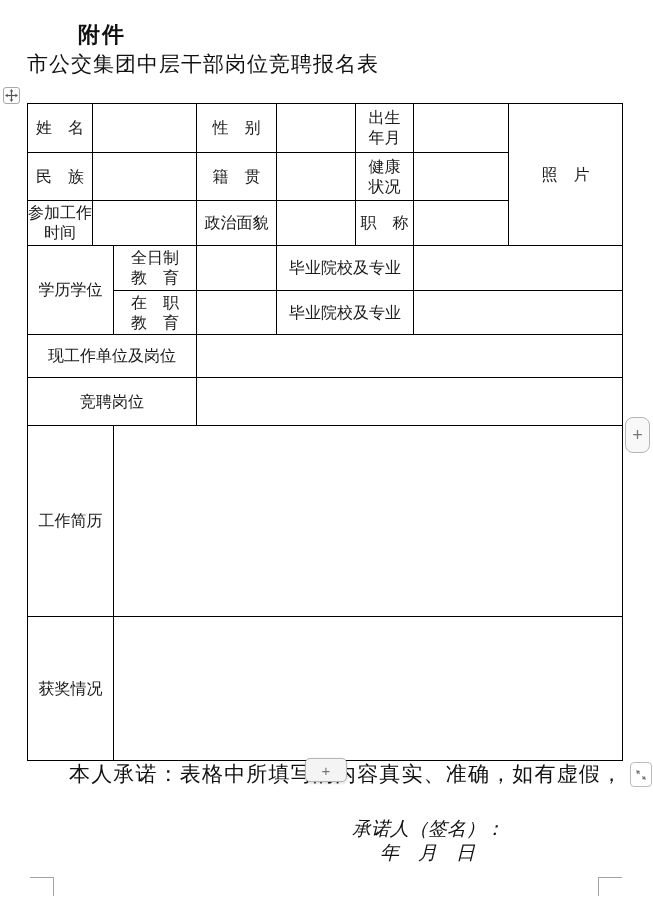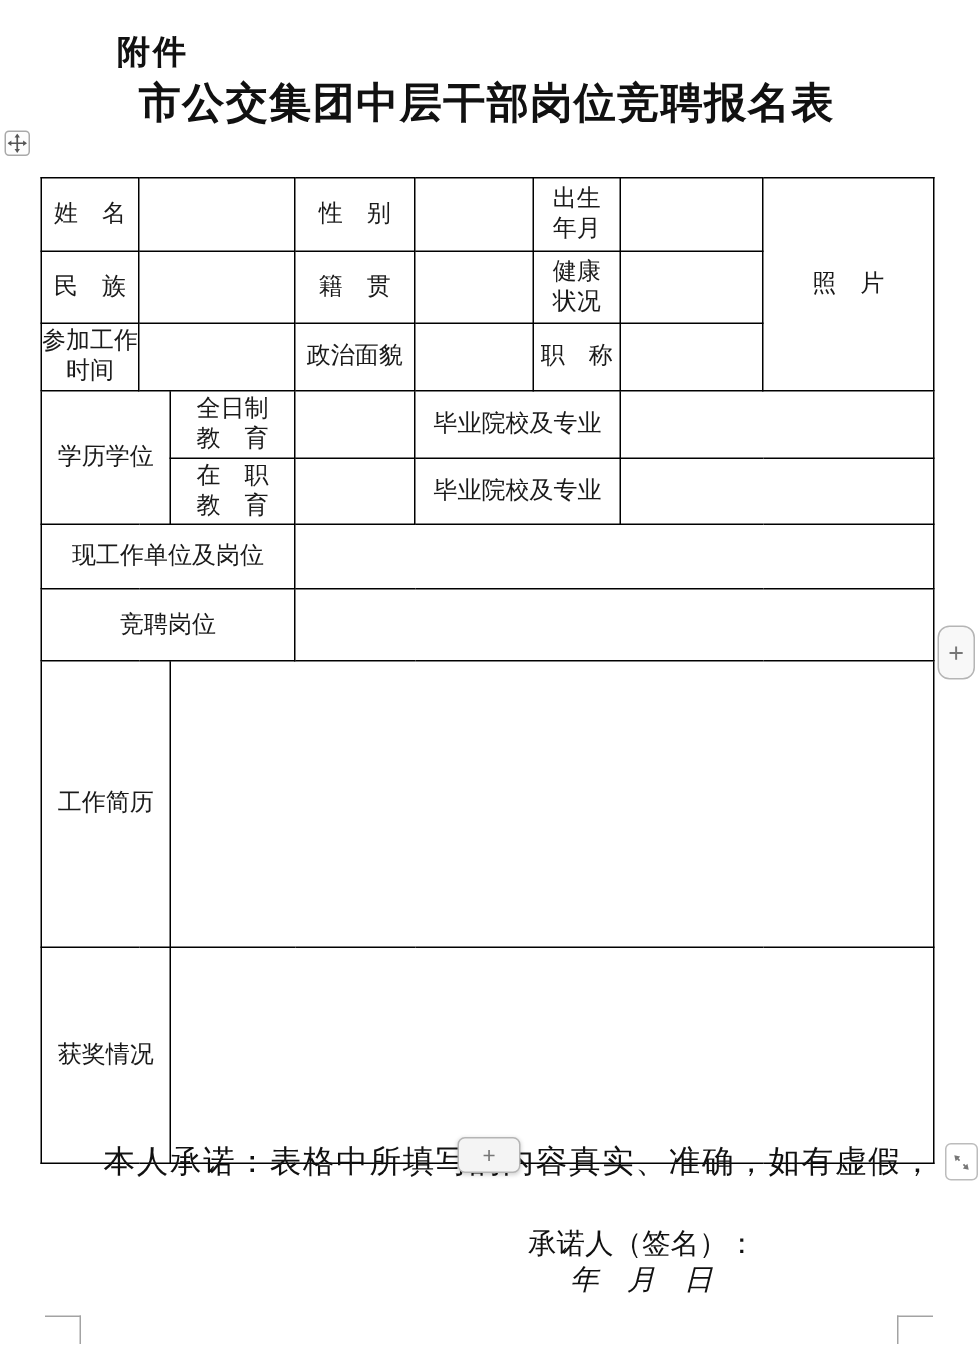--- a/index.html
+++ b/index.html
@@ -7,38 +7,38 @@
   body {
     position:relative; width:653px; height:899px; overflow:hidden;
     font-family:"Liberation Serif","DejaVu Serif",serif; color:#000;
   }
   .attachment {
     position:absolute; left:78px; top:8px;
     font-size:22px; font-weight:bold; letter-spacing:2px; color:#111;margin-top:12px;
   }
   .title {
     position:absolute; left:27px; top:50px; width:595px;
-    text-align:center; font-size:28px; font-weight:bold; color:#111;
+    font-size:21px; font-weight:normal; color:#111;
     letter-spacing:1px;
   }
   table.form {
     position:absolute; left:27px; top:103px;
-    border-collapse:collapse; table-layout:fixed; width:595px;margin-top:15px;
+    border-collapse:collapse; table-layout:fixed; width:595px;
   }
   table.form td {
     border:1px solid #000; text-align:center; vertical-align:middle;
     font-size:16px; line-height:20px; white-space:pre-line; color:#1a1a1a;
     overflow:hidden; padding:0;
   }
   td.val { background:#fff; }
   
   .decl { position:absolute; left:27px; top:759px; width:595px; font-size:21px; color:#111; }
   .decl .l1 { text-indent:42px; text-align:justify; text-align-last:justify; line-height:30px; }
   .decl .l2 { line-height:30px; }
-  .signer { position:absolute; left:352px; top:816px; font-size:19px; color:#111; }
+  .signer { position:absolute; left:352px; top:816px; font-size:19px; color:#111;font-style:italic; }
   .dateline { position:absolute; left:380px; top:840px; font-size:19px; color:#111;font-style:italic; }
   
   .ui-btn {
     position:absolute; display:flex; align-items:center; justify-content:center;
     background:#f6f6f6; border:1px solid #b5b5b5; border-radius:5px;
     font-family:"Liberation Sans","DejaVu Sans",sans-serif; color:#777;
     z-index:5; cursor:default;
   }
   .move-handle { left:3px; top:87px; width:17px; height:17px; border-radius:3px; background:#fdfdfd; border-color:#a9a9a9; }
   .plus-right { left:625px; top:417px; width:25px; height:36px; border-radius:8px; font-size:18px; background:#f8f8f8; }

